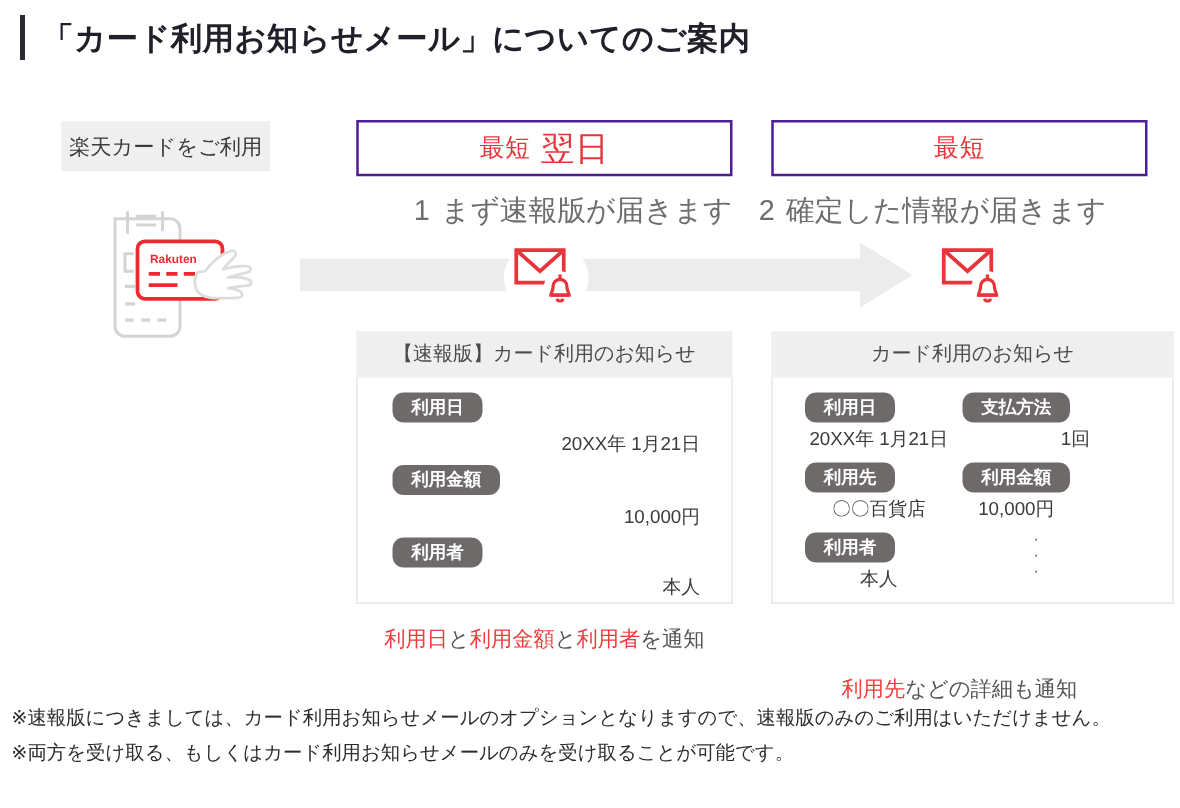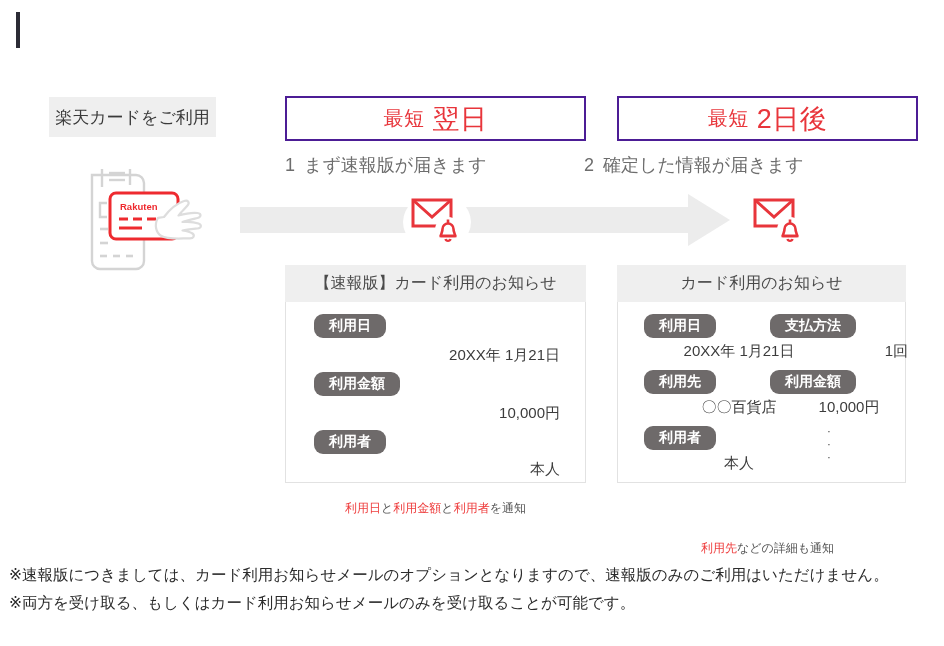--- a/index.html
+++ b/index.html
@@ -88,24 +88,24 @@
     font-size: 27px;
     color: #e8353b;
     font-weight: normal;
     margin-left: 8px;
     letter-spacing: 0.5px;
   }
 
   
   .step-caption {
     position: absolute;
-    font-size: 18px;
+    font-size: 23px;
     color: #6d6d6d;
     white-space: nowrap;
-    text-align: left;
+    text-align: right;
   }
   .step-caption-1 { left: 285px; top: 153px; width: 301px; }
   .step-caption-2 { left: 584px; top: 153px; width: 301px; }
   .step-num { margin-right: 9px; }
 
   
   .arrow-bar {
     position: absolute;
     left: 240px;
     top: 207px;
@@ -144,21 +144,21 @@
   }
   .mail-icon svg { position: relative; z-index: 1; }
 
   
   .panel {
     position: absolute;
     box-sizing: border-box;
     background: #ffffff;
   }
   .panel-1 { left: 285px; top: 265px; width: 301px; height: 218px; }
-  .panel-2 { left: 617px; top: 265px; width: 289px; height: 218px; }
+  .panel-2 { left: 617px; top: 265px; width: 322px; height: 218px; }
   .panel-header {
     height: 37px;
     background: #efefef;
     display: flex;
     align-items: center;
     justify-content: center;
     font-size: 16px;
     color: #4a4a4a;
     white-space: nowrap;
   }
@@ -179,21 +179,20 @@
     font-weight: bold;
     border-radius: 9px;
     padding: 3px 15px;
     white-space: nowrap;
     line-height: 1.25;
   }
   .field-value {
     font-size: 15px;
     color: #3c3c3c;
     white-space: nowrap;
-    margin-left: 36px;
   }
 
   
   .p1-row { position: absolute; width: 100%; }
   .p1-pill { position: absolute; left: 28px; }
   .p1-val  { position: absolute; right: 25px; }
 
   
   .p2-col-l { position: absolute; left: 26px; }
   .p2-col-r { position: absolute; left: 152px; }
@@ -207,21 +206,21 @@
     text-align: center;
     font-size: 13px;
     color: #5a5a5a;
     line-height: 13px;
   }
   .vdots div { height: 13px; }
 
   
   .notice {
     position: absolute;
-    font-size: 12px;
+    font-size: 17px;
     white-space: nowrap;
     text-align: center;
   }
   .notice-1 { left: 285px; top: 500px; width: 301px; }
   .notice-2 { left: 617px; top: 500px; width: 301px; margin-top: 40px; }
   .red-em { color: #ee3c3c; }
   .gray-em { color: #555555; }
 
   
   .footnotes {
@@ -233,20 +232,21 @@
     color: #2c2c2c;
     line-height: 28px;
   }
   .footnote-line { white-space: normal; }
 </style>
 </head>
 <body>
 
 <div class="page-title-wrap">
   <div class="title-accent-bar"></div>
+  <div class="page-title">「カード利用お知らせメール」についてのご案内</div>
 </div>
 
 <div class="usage-chip">
   <span class="usage-chip-text">楽天カードをご利用</span>
 </div>
 
 <div class="illustration">
   <svg width="155" height="110" viewBox="0 0 155 110" xmlns="http://www.w3.org/2000/svg">
 
     <path d="M14 10 h44 a8 8 0 0 1 8 8 v78 a8 8 0 0 1 -8 8 h-36 a8 8 0 0 1 -8 -8 v-86 z" fill="none" stroke="#d4d4d4" stroke-width="2.4"></path>
@@ -284,21 +284,20 @@
 <div class="redbox redbox-1">
   <span class="redbox-small">最短</span>
   <span class="redbox-big">翌日</span>
 </div>
 <div class="step-caption step-caption-1">
   <span class="step-num">1</span><span>まず速報版が届きます</span>
 </div>
 
 <div class="redbox redbox-2">
   <span class="redbox-small">最短</span>
-  <span class="redbox-big">2日後</span>
 </div>
 <div class="step-caption step-caption-2">
   <span class="step-num">2</span><span>確定した情報が届きます</span>
 </div>
 
 <div class="mail-icon mail-icon-1">
   <div class="mail-icon-bg"></div>
   <svg width="54" height="52" viewBox="0 0 54 52" xmlns="http://www.w3.org/2000/svg">
     <path d="M3 5 h38 v26 h-38 z" fill="none" stroke="#e8353b" stroke-width="3"></path>
     <polyline points="3,5 22,22 41,5" fill="none" stroke="#e8353b" stroke-width="3"></polyline>

